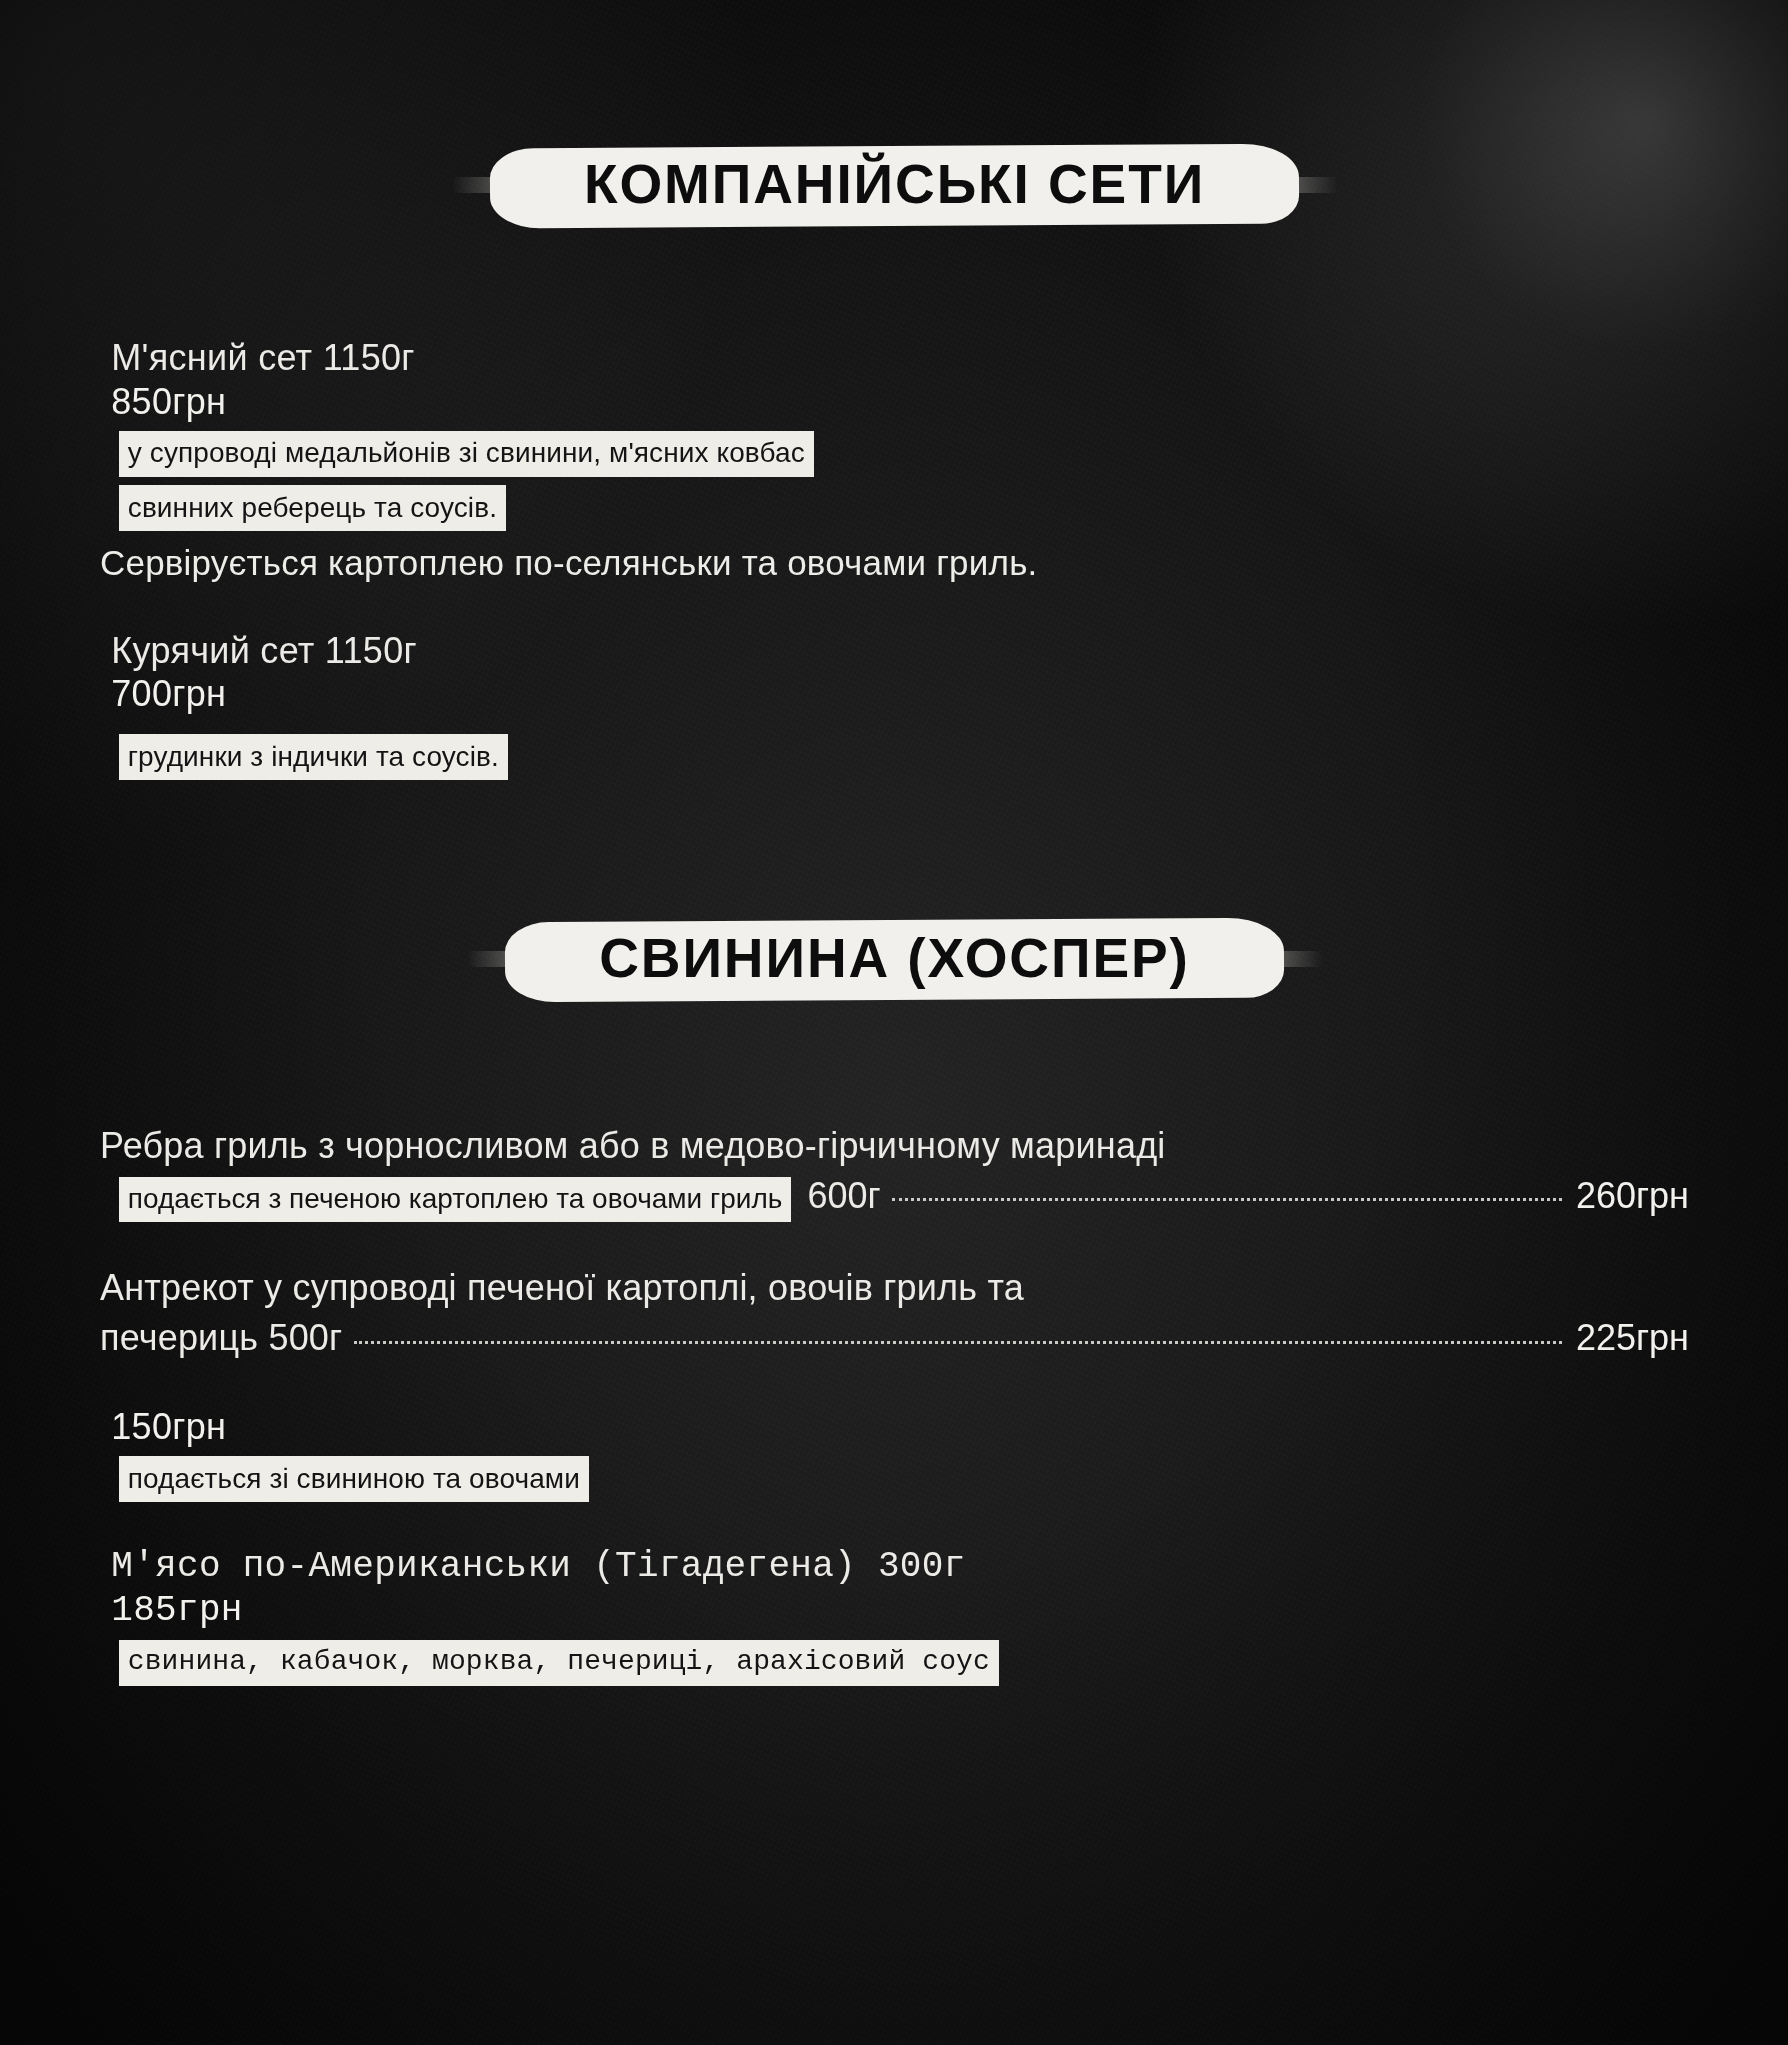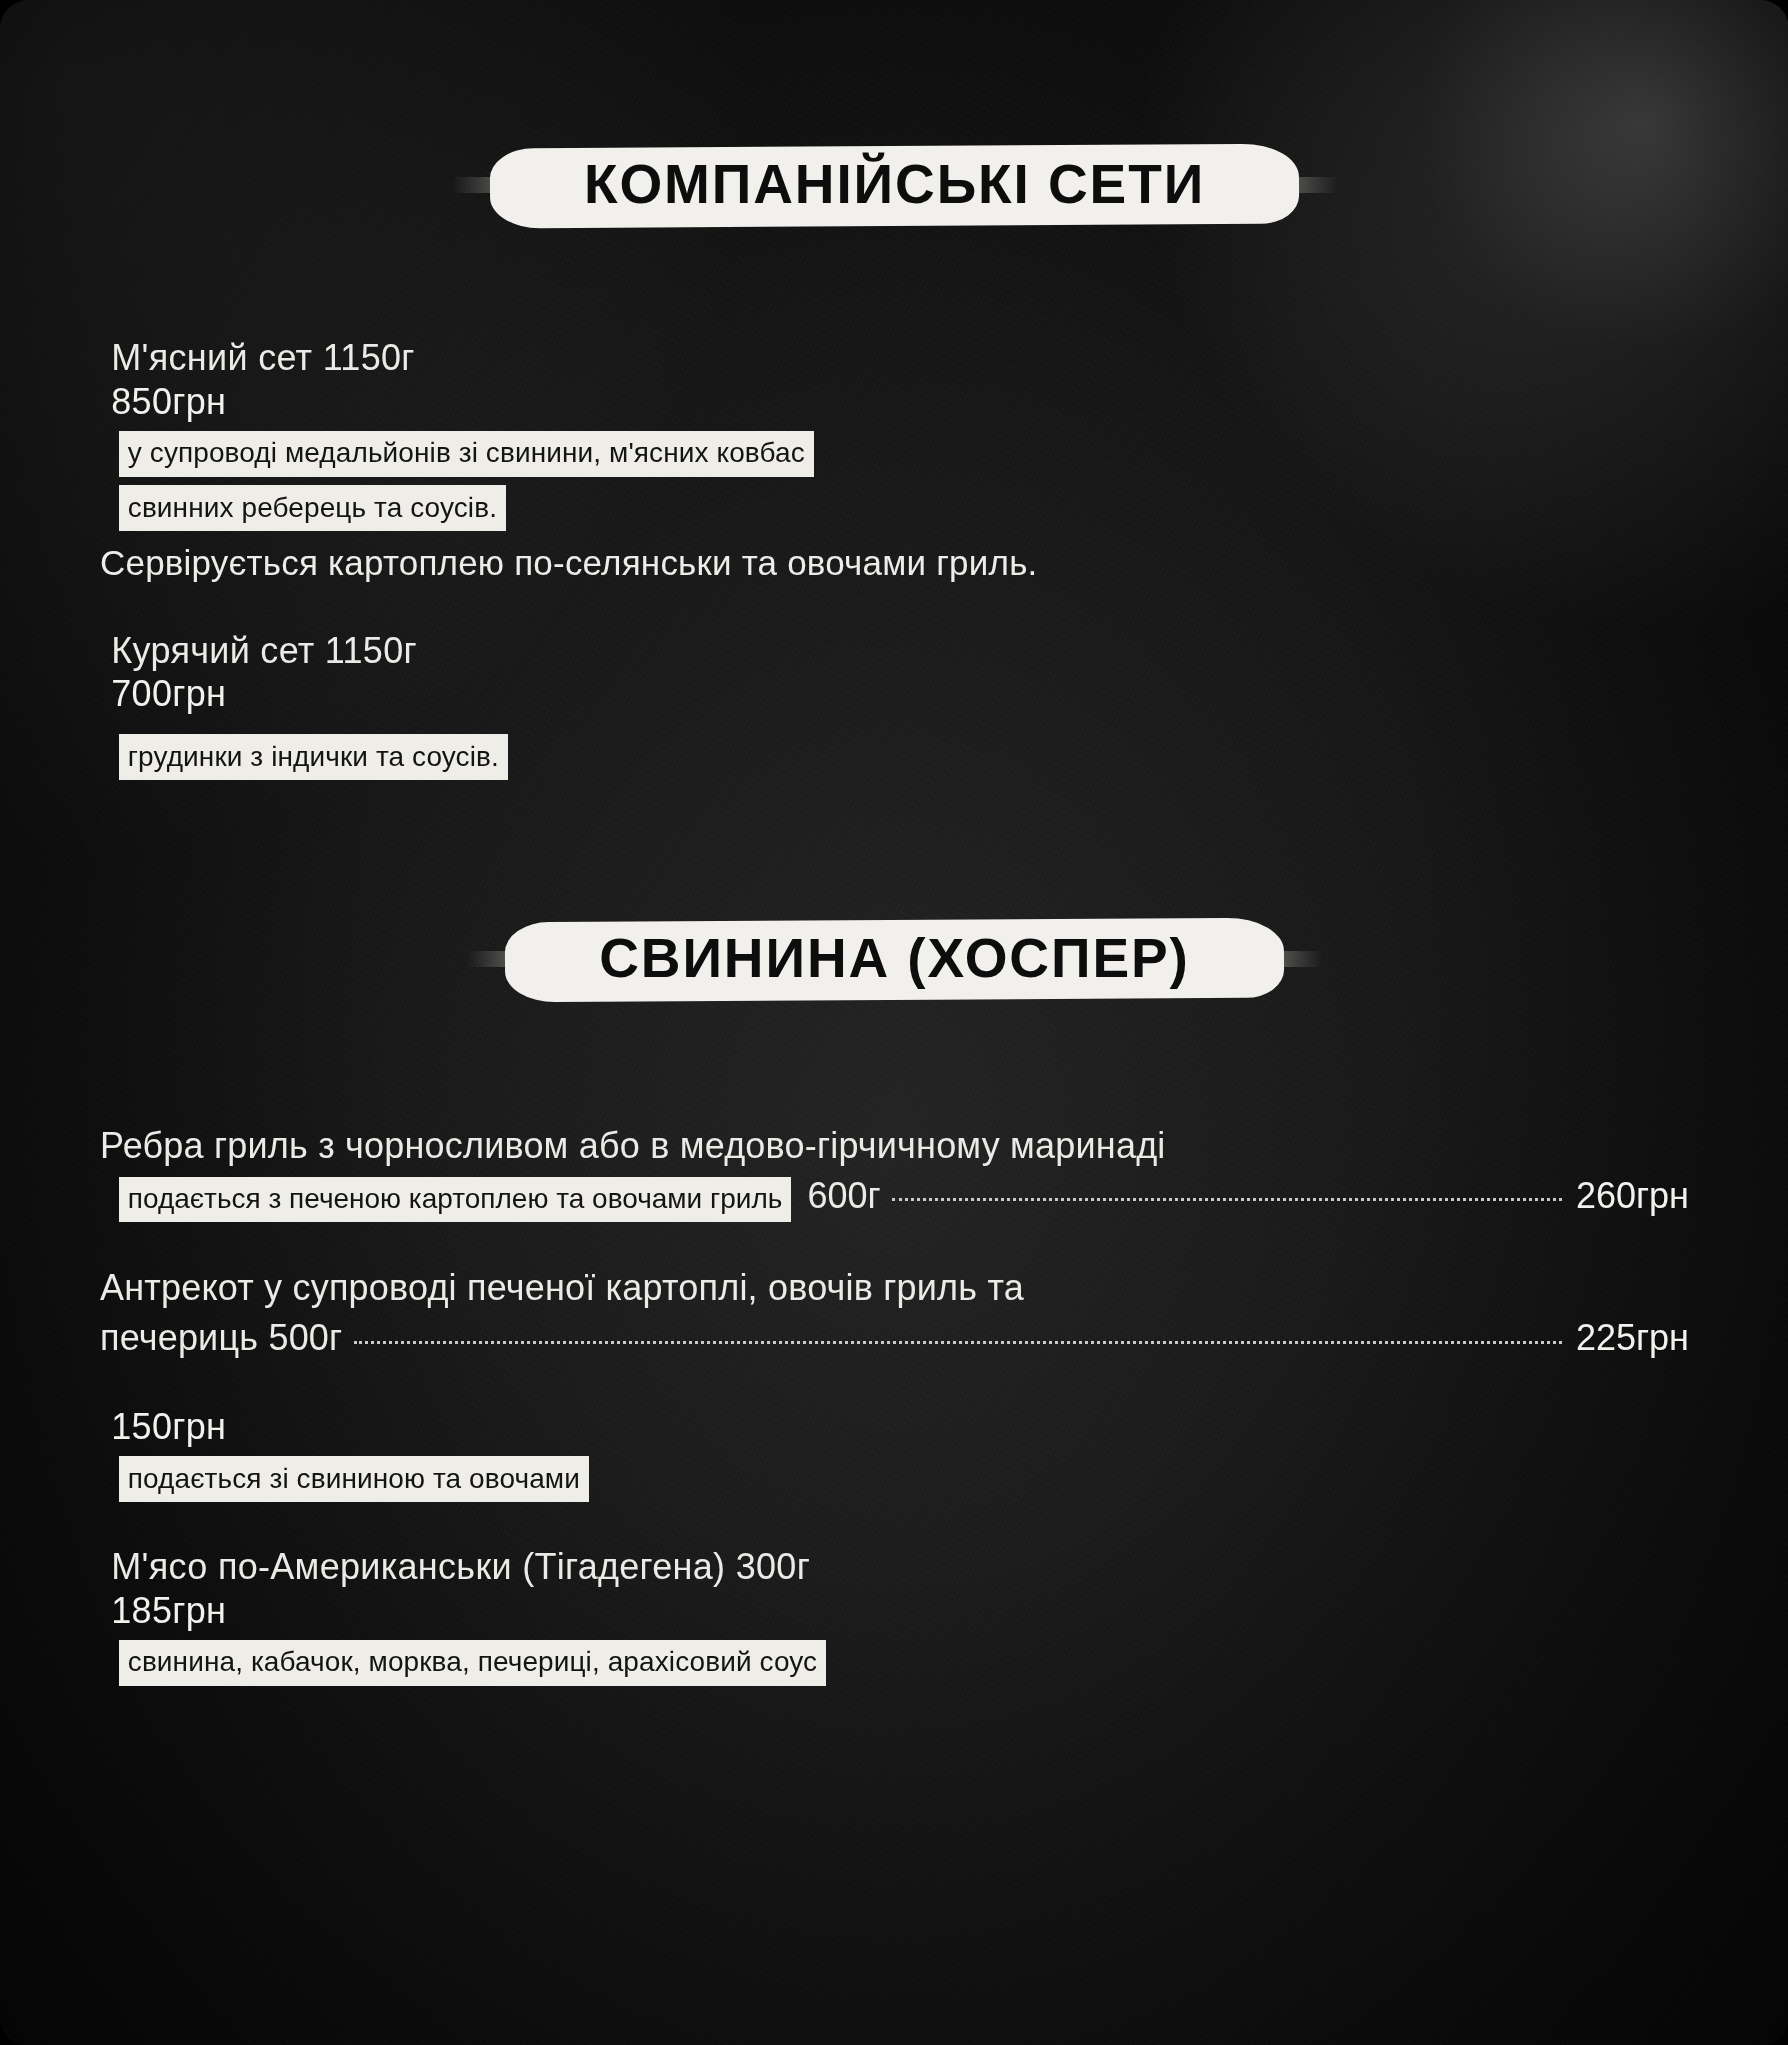--- a/index.html
+++ b/index.html
@@ -17,21 +17,20 @@
   .menu-page {
     position: relative;
     width: 1789px;
     height: 2046px;
     background:
       radial-gradient(circle at 92% 6%, rgba(255,255,255,0.30) 0%, rgba(255,255,255,0.10) 9%, rgba(255,255,255,0.0) 20%),
       radial-gradient(ellipse at 4% 4%, rgba(120,120,120,0.22) 0%, rgba(0,0,0,0) 28%),
       radial-gradient(ellipse at 50% 55%, #232323 0%, #141414 55%, #070707 100%),
       #0b0b0b;
     overflow: hidden;
-    border-radius: 29px;
   }
   .grain {
     position: absolute;
     inset: 0;
     background:
       repeating-linear-gradient(115deg, rgba(255,255,255,0.012) 0px, rgba(255,255,255,0.012) 1.3px, rgba(0,0,0,0) 1.3px, rgba(0,0,0,0) 4.4px),
       repeating-linear-gradient(25deg, rgba(255,255,255,0.010) 0px, rgba(255,255,255,0.010) 1.3px, rgba(0,0,0,0) 1.3px, rgba(0,0,0,0) 5.7px);
     pointer-events: none;
   }
   .vignette {
@@ -240,21 +239,21 @@
       <div class="item" style="margin-top:44px;">
         <div class="row">
           <span class="dots"></span>
           <span class="price">150грн</span>
         </div>
         <div>
           <span class="hl">подається зі свининою та овочами</span>
         </div>
       </div>
 
-      <div class="item" style="margin-top:45px;">
+      <div class="item" style="margin-top:45px;font-family:Liberation Mono, monospace;">
         <div class="row">
           <span class="name">М'ясо по-Американськи (Тігадегена) 300г</span>
           <span class="dots"></span>
           <span class="price">185грн</span>
         </div>
         <div>
           <span class="hl">свинина, кабачок, морква, печериці, арахісовий соус</span>
         </div>
       </div>
 

